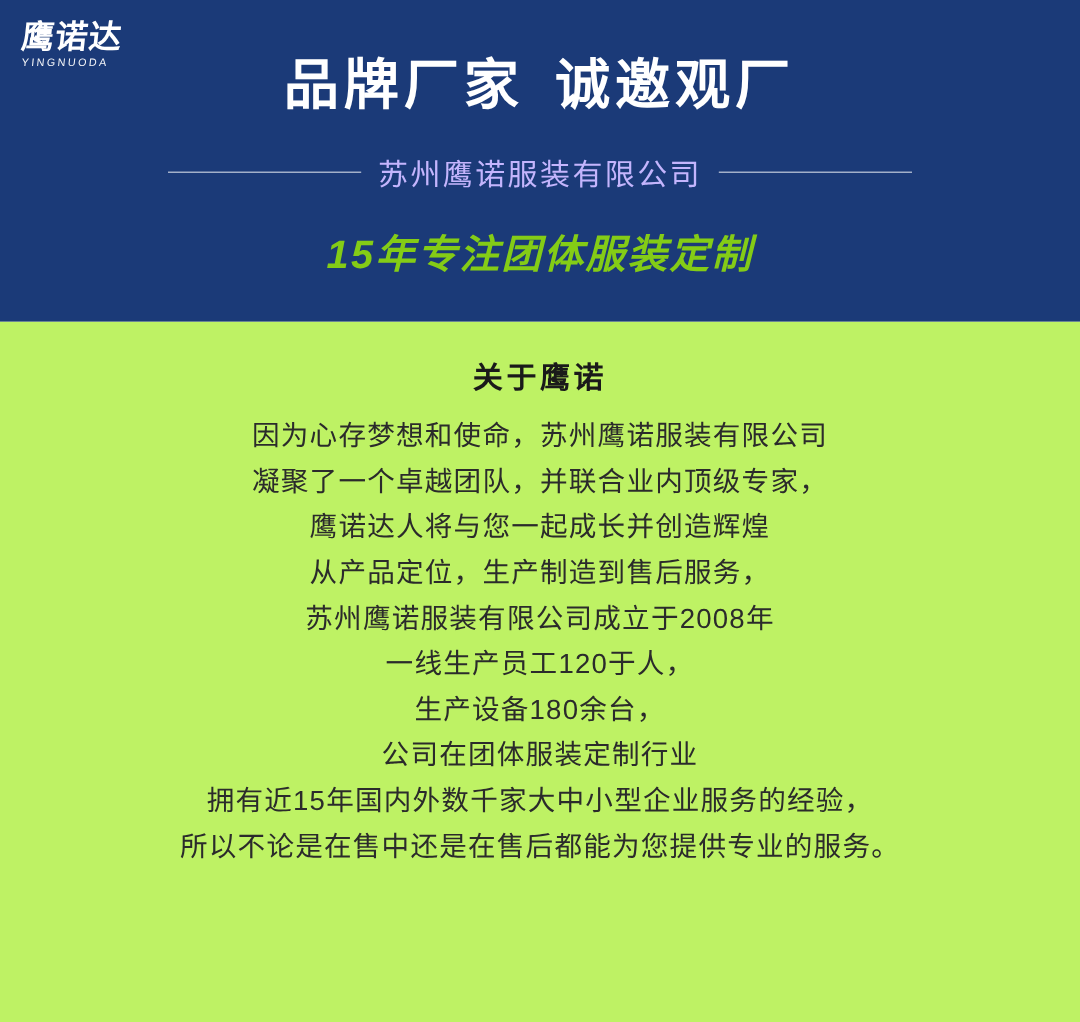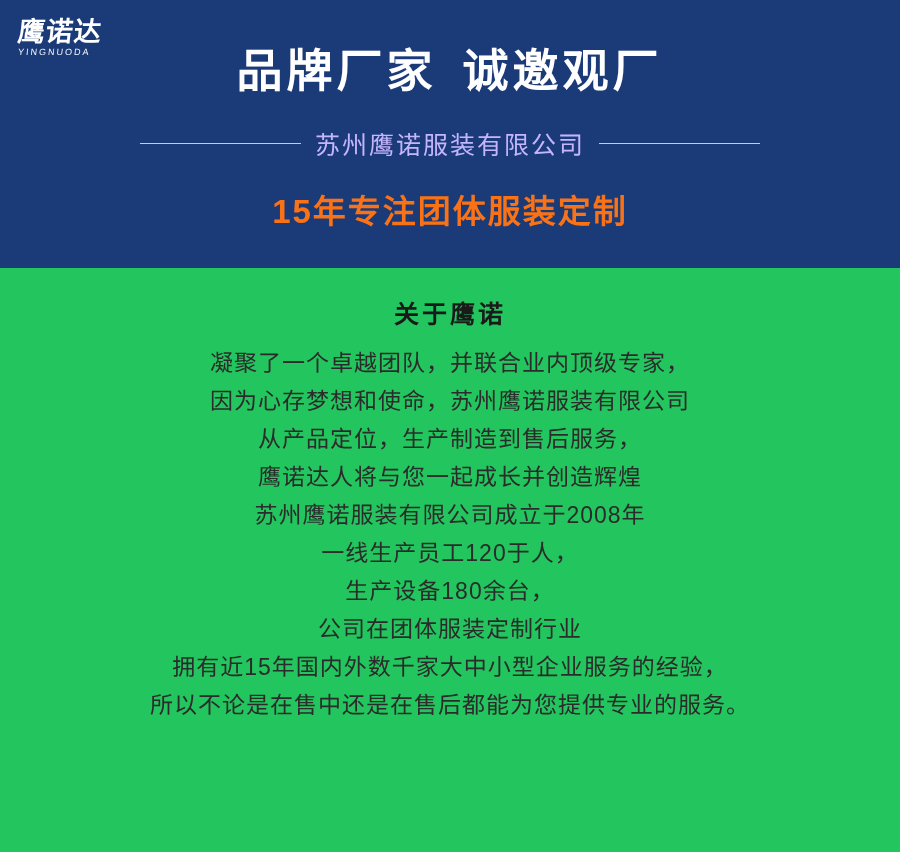--- a/index.html
+++ b/index.html
@@ -90,31 +90,32 @@
   .banner-sub {
     color: #c4b5fd;
     font-size: 25px;
     letter-spacing: 2px;
     padding: 0 14px;
     white-space: nowrap;
   }
 
   .banner-tagline {
     margin-top: 24px;
-    color: #f97316;
+    color: #84cc16;
     font-size: 33px;
     font-weight: bold;
     letter-spacing: 2px;
     text-align: left;
+    font-style: italic;
   }
 
   
   .content {
     flex: 1 1 auto;
-    background: #22c55e;
+    background: #bef264;
     display: flex;
     flex-direction: column;
     align-items: center;
     padding-top: 26px;
   }
 
   .section-title {
     color: #1a1a1a;
     font-size: 25px;
     font-weight: bold;
@@ -157,24 +158,24 @@
       <div class="banner-sub">苏州鹰诺服装有限公司</div>
       <div class="rule"></div>
     </div>
 
     <div class="banner-tagline">15年专注团体服装定制</div>
   </div>
 
   <div class="content">
     <div class="section-title">关于鹰诺</div>
     <div class="paragraph">
+        <span class="line">因为心存梦想和使命，苏州鹰诺服装有限公司</span>
         <span class="line">凝聚了一个卓越团队，并联合业内顶级专家，</span>
-        <span class="line">因为心存梦想和使命，苏州鹰诺服装有限公司</span>
+        <span class="line">鹰诺达人将与您一起成长并创造辉煌</span>
         <span class="line">从产品定位，生产制造到售后服务，</span>
-        <span class="line">鹰诺达人将与您一起成长并创造辉煌</span>
         <span class="line">苏州鹰诺服装有限公司成立于2008年</span>
         <span class="line">一线生产员工120于人，</span>
         <span class="line">生产设备180余台，</span>
         <span class="line">公司在团体服装定制行业</span>
         <span class="line">拥有近15年国内外数千家大中小型企业服务的经验，</span>
         <span class="line">所以不论是在售中还是在售后都能为您提供专业的服务。</span>
       </div>
   </div>
 
 </div>

